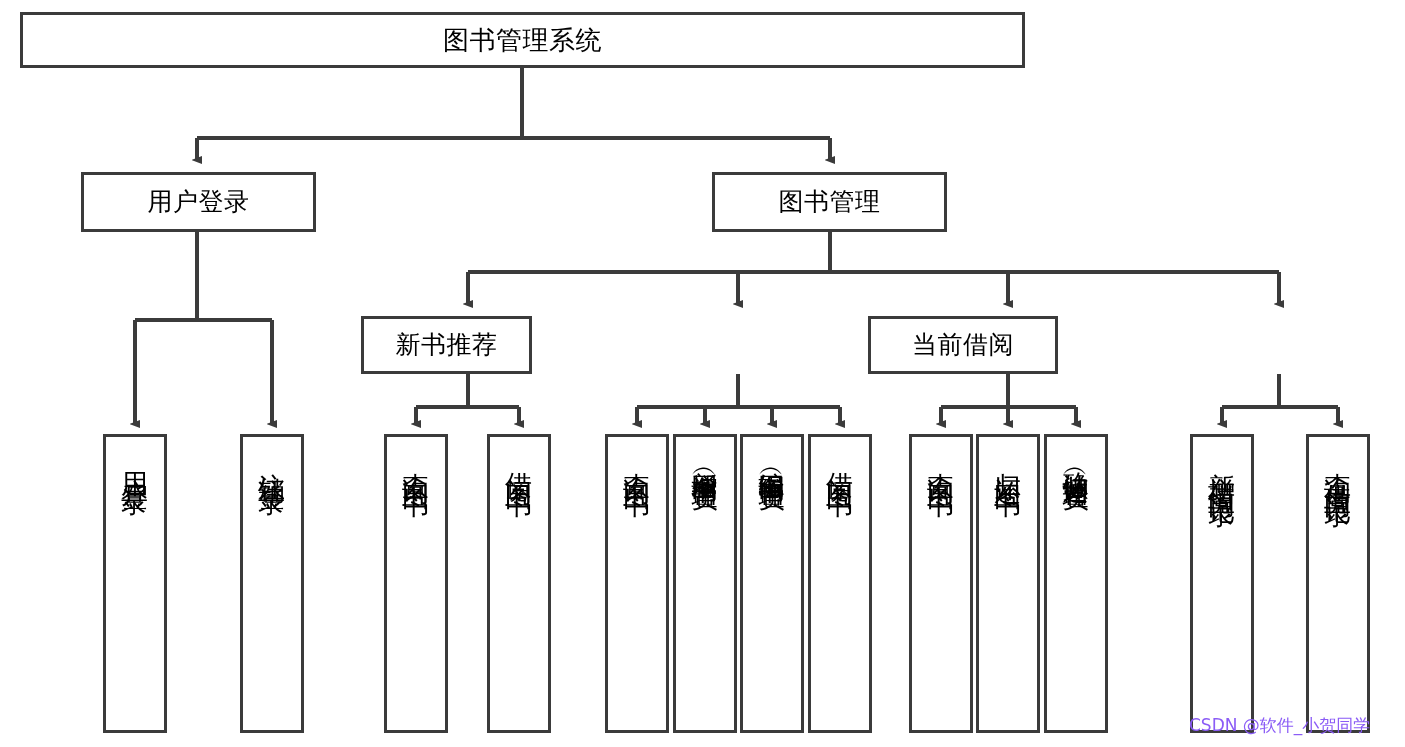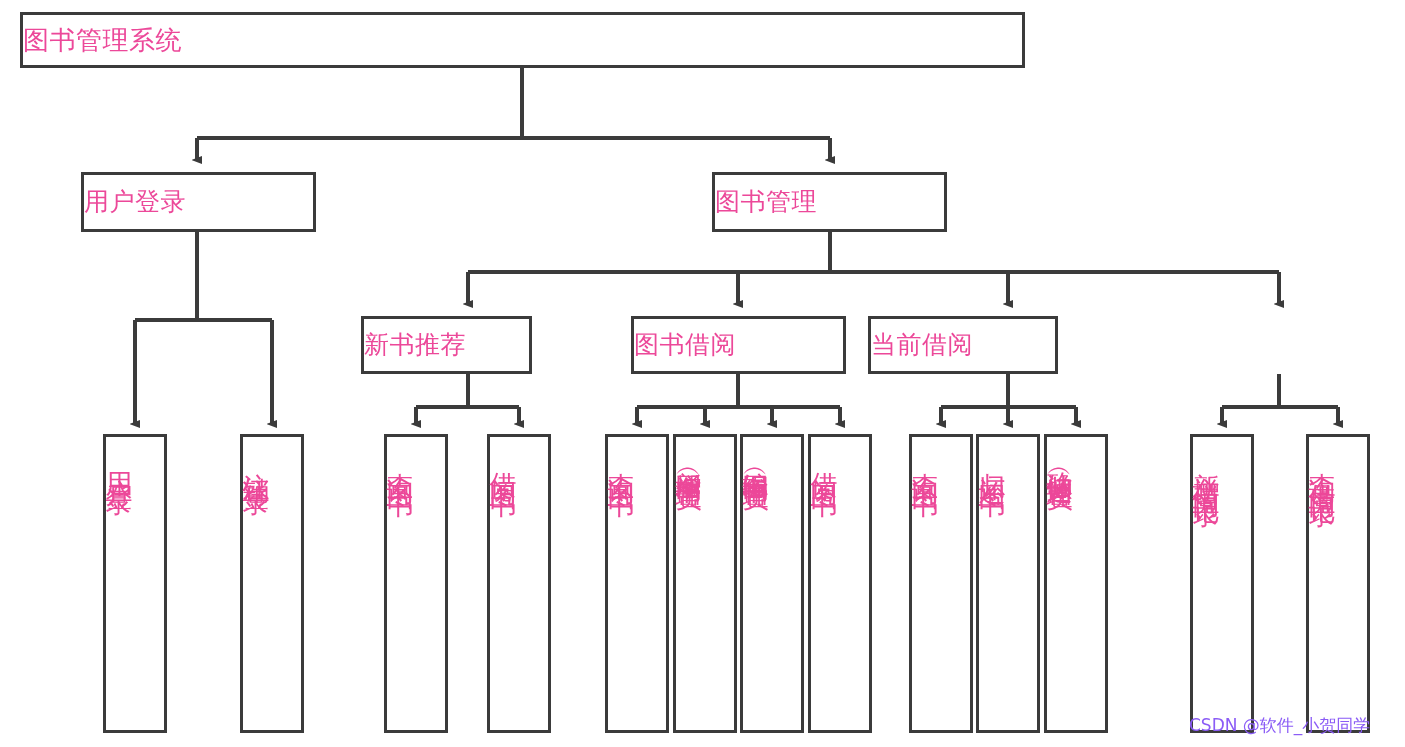--- a/index.html
+++ b/index.html
@@ -25,21 +25,22 @@
     height: 747px;
     pointer-events: none;
   }
   .node {
     position: absolute;
     box-sizing: border-box;
     background: #ffffff;
     border: 3px solid #3b3b3b;
     display: flex;
     align-items: center;
-    color: #ec4899;
+    justify-content: center;
+    color: #000000;
     z-index: 2;
   }
   .node .label {
     display: block;
     line-height: 1.18;
     letter-spacing: 0.5px;
     white-space: nowrap;
   }
   .node.horiz .label {
     font-size: 25px;
@@ -138,23 +139,20 @@
   </div>
 
   <div class="node horiz" style="left:712px; top:172px; width:235px; height:60px;">
     <span class="label">图书管理</span>
   </div>
 
   <div class="node horiz" style="left:361px; top:316px; width:171px; height:58px;">
     <span class="label">新书推荐</span>
   </div>
 
-  <div class="node horiz" style="left:631px; top:316px; width:215px; height:58px;">
-    <span class="label">图书借阅</span>
-  </div>
 
   <div class="node horiz" style="left:868px; top:316px; width:190px; height:58px;">
     <span class="label">当前借阅</span>
   </div>
 
 
   <div class="node vert" style="left:103px; top:434px; width:64px; height:299px;">
     <span class="label">用户登录</span>
   </div>
 

